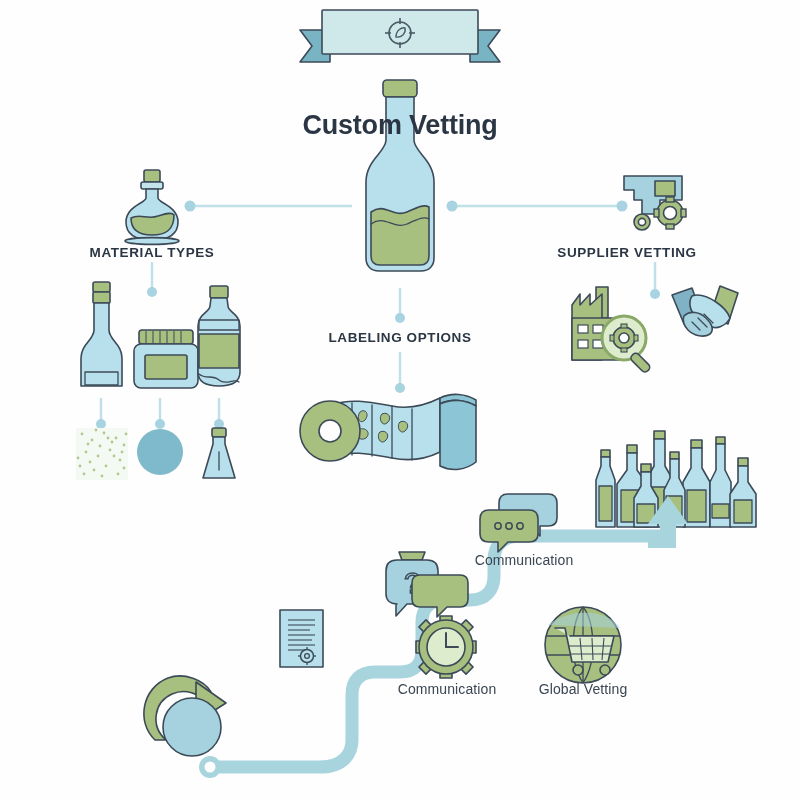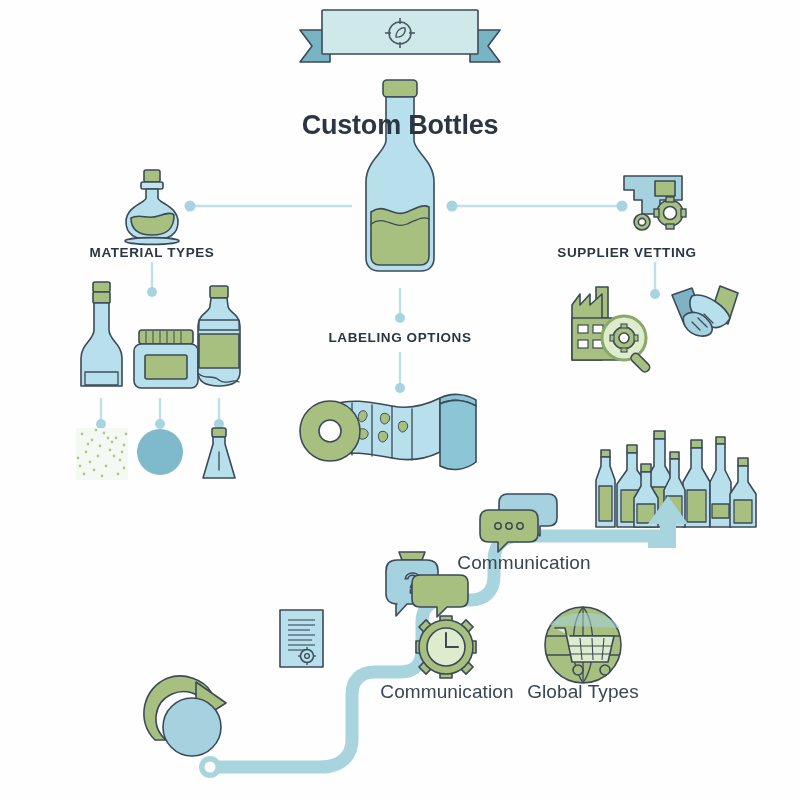--- a/index.html
+++ b/index.html
@@ -15,21 +15,21 @@
   .lbl{position:absolute;color:#2b3644;white-space:nowrap;}
   .lbl-caps{
     font-size:13.5px;font-weight:700;letter-spacing:0.6px;
     text-transform:uppercase;
   }
   .lbl-title{
     font-size:27px;font-weight:700;letter-spacing:-0.2px;
     color:#2b3644;
   }
   .lbl-soft{
-    font-size:19px;font-weight:400;color:#3a4653;letter-spacing:0.1px;
+    font-size:14px;font-weight:400;color:#3a4653;letter-spacing:0.1px;
   }
   .center{transform:translateX(-50%);}
 </style>
 </head>
 <body>
 
 <div id="stage">
 
   <svg class="layer" viewBox="0 0 800 800">
     <defs>
@@ -427,27 +427,27 @@
         <line x1="592" y1="638" x2="593" y2="660"></line>
         <line x1="604" y1="638" x2="602" y2="660"></line>
         <line x1="569" y1="646" x2="612" y2="646"></line>
         <line x1="571" y1="654" x2="610" y2="654"></line>
       </g>
       <circle cx="578" cy="670" r="5" class="og o"></circle>
       <circle cx="605" cy="670" r="5" class="og o"></circle>
     </g>
   </svg>
 
-  <div class="lbl lbl-title center" style="left:400px;top:110px;">Custom Bottles</div>
+  <div class="lbl lbl-title center" style="left:400px;top:110px;">Custom Vetting</div>
 
   <div class="lbl lbl-caps center" style="left:152px;top:245px;">Material Types</div>
 
   <div class="lbl lbl-caps center" style="left:627px;top:245px;">Supplier Vetting</div>
 
   <div class="lbl lbl-caps center" style="left:400px;top:330px;text-align:center;">Labeling Options</div>
 
   <div class="lbl lbl-soft center" style="left:524px;top:552px;">Communication</div>
 
   <div class="lbl lbl-soft center" style="left:447px;top:681px;">Communication</div>
 
-  <div class="lbl lbl-soft center" style="left:583px;top:681px;">Global Types</div>
+  <div class="lbl lbl-soft center" style="left:583px;top:681px;">Global Vetting</div>
 
 </div>
 
 </body></html>

